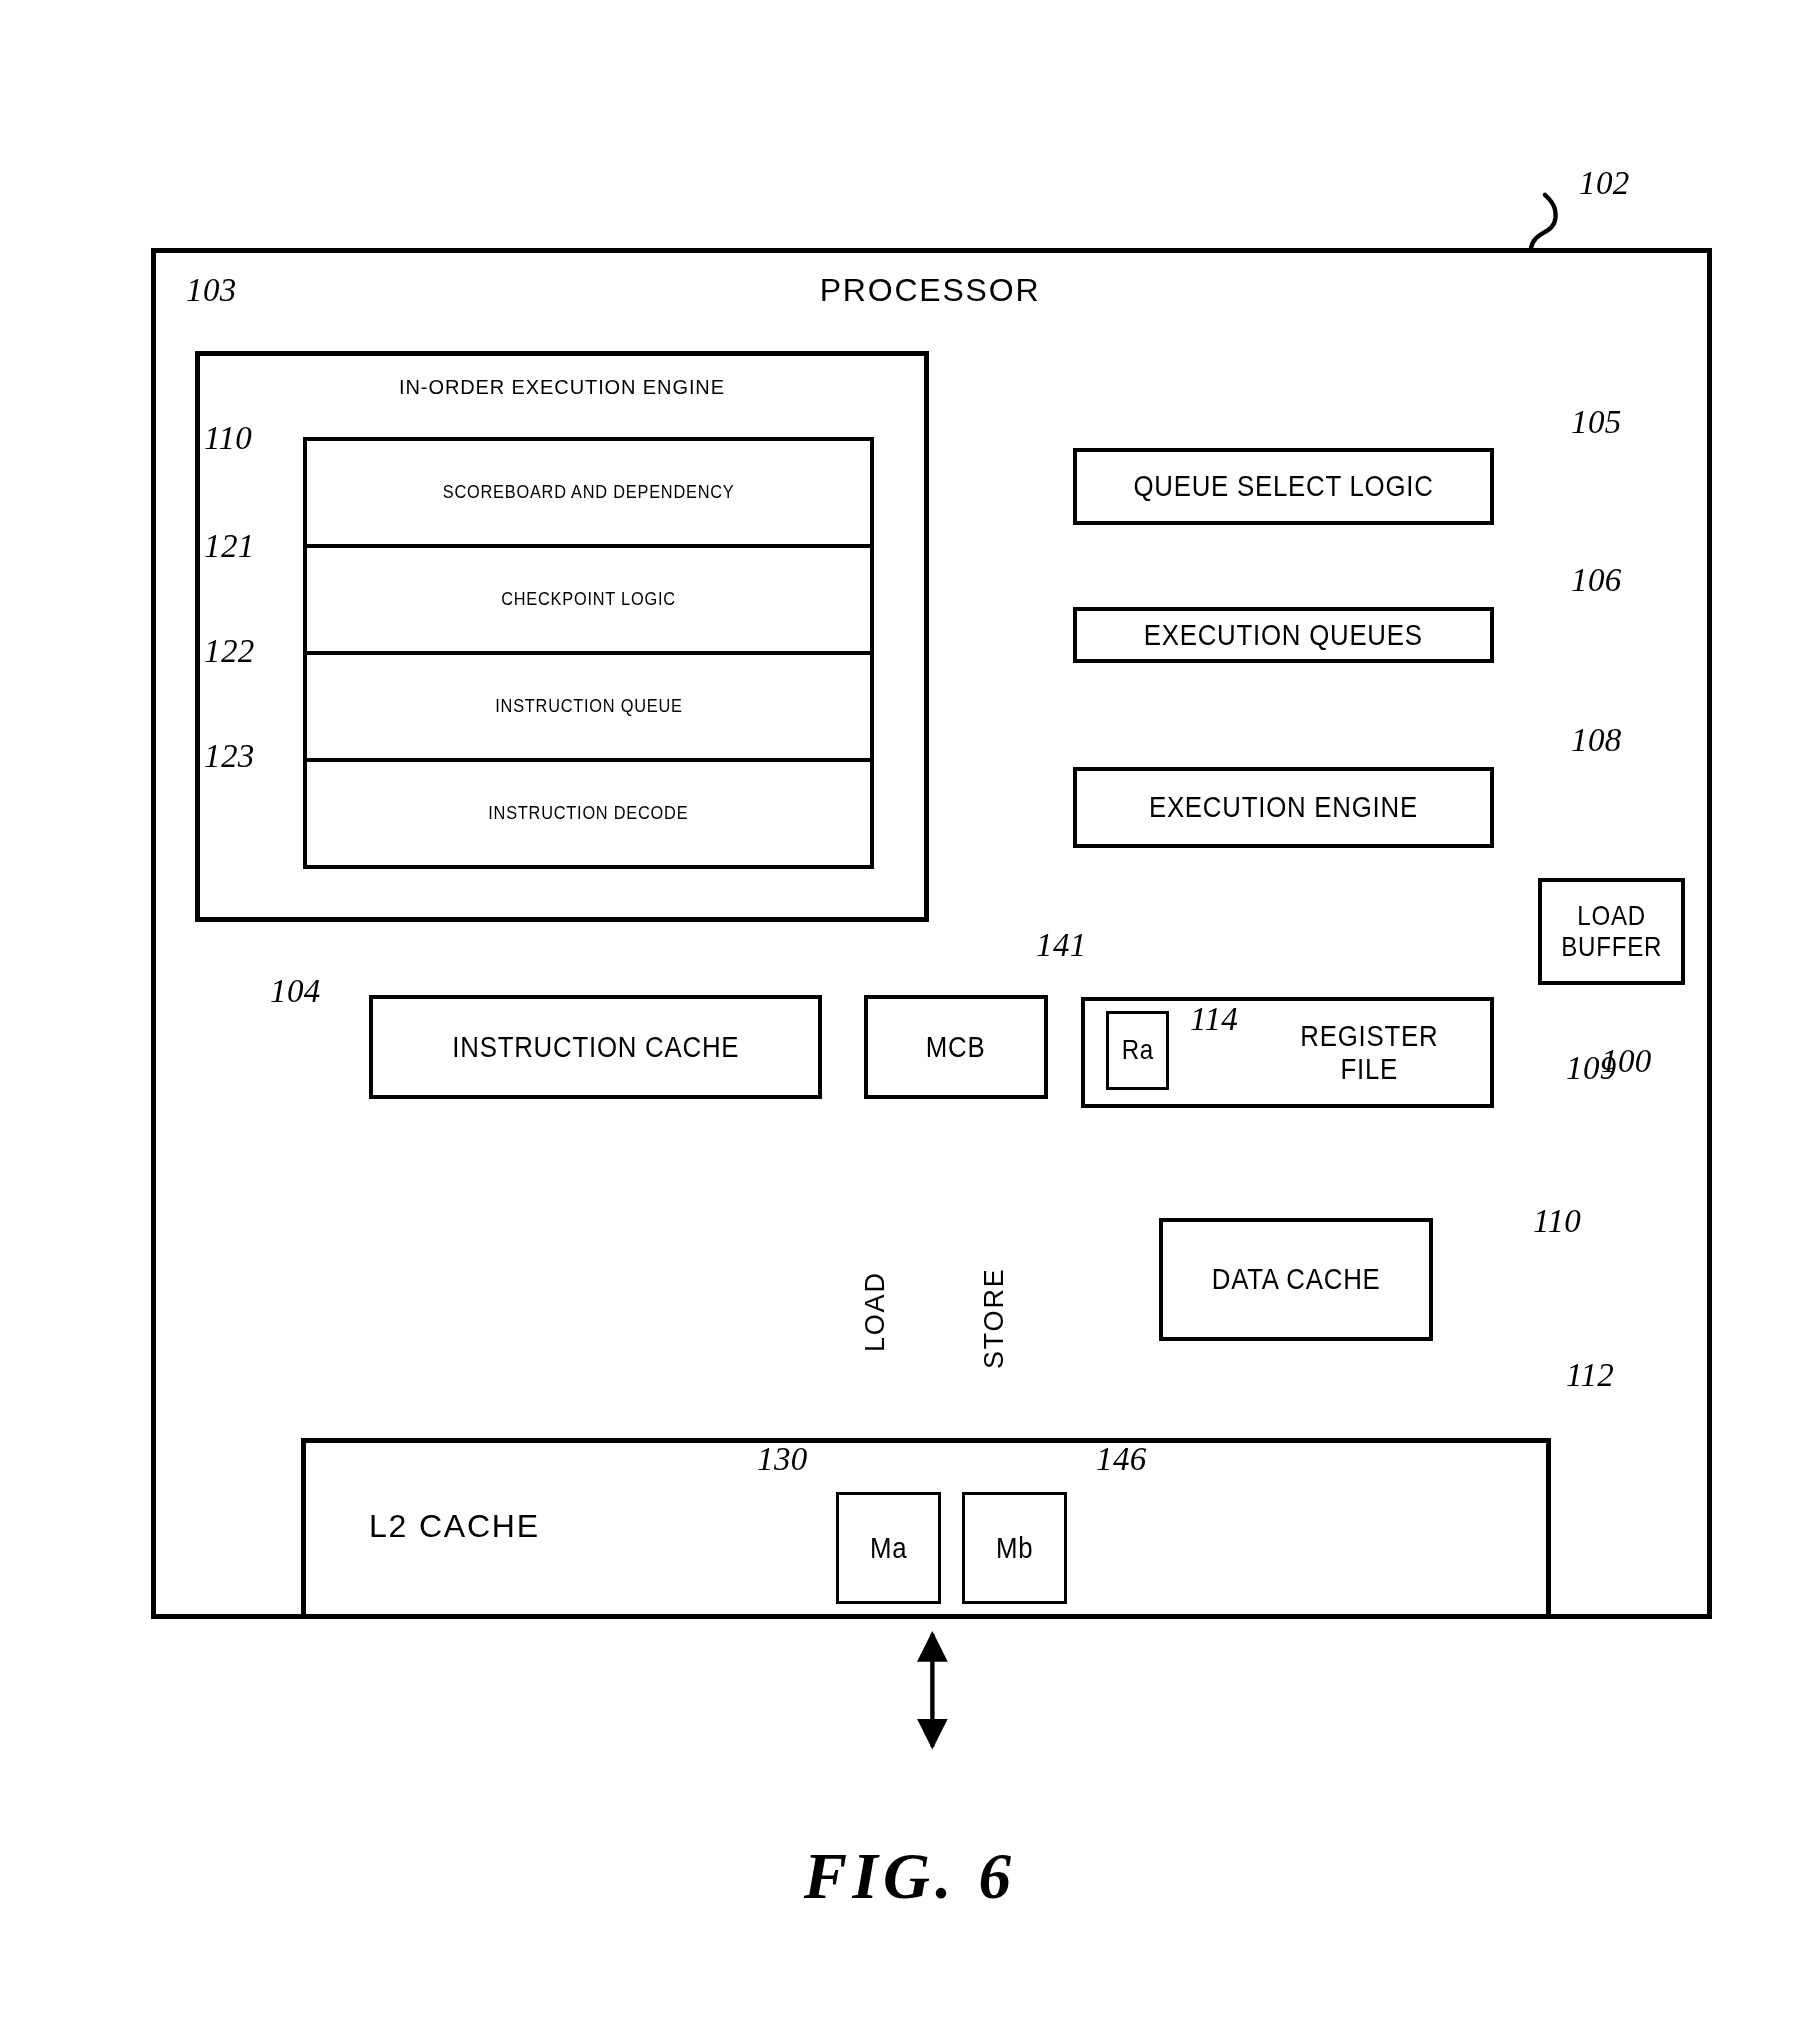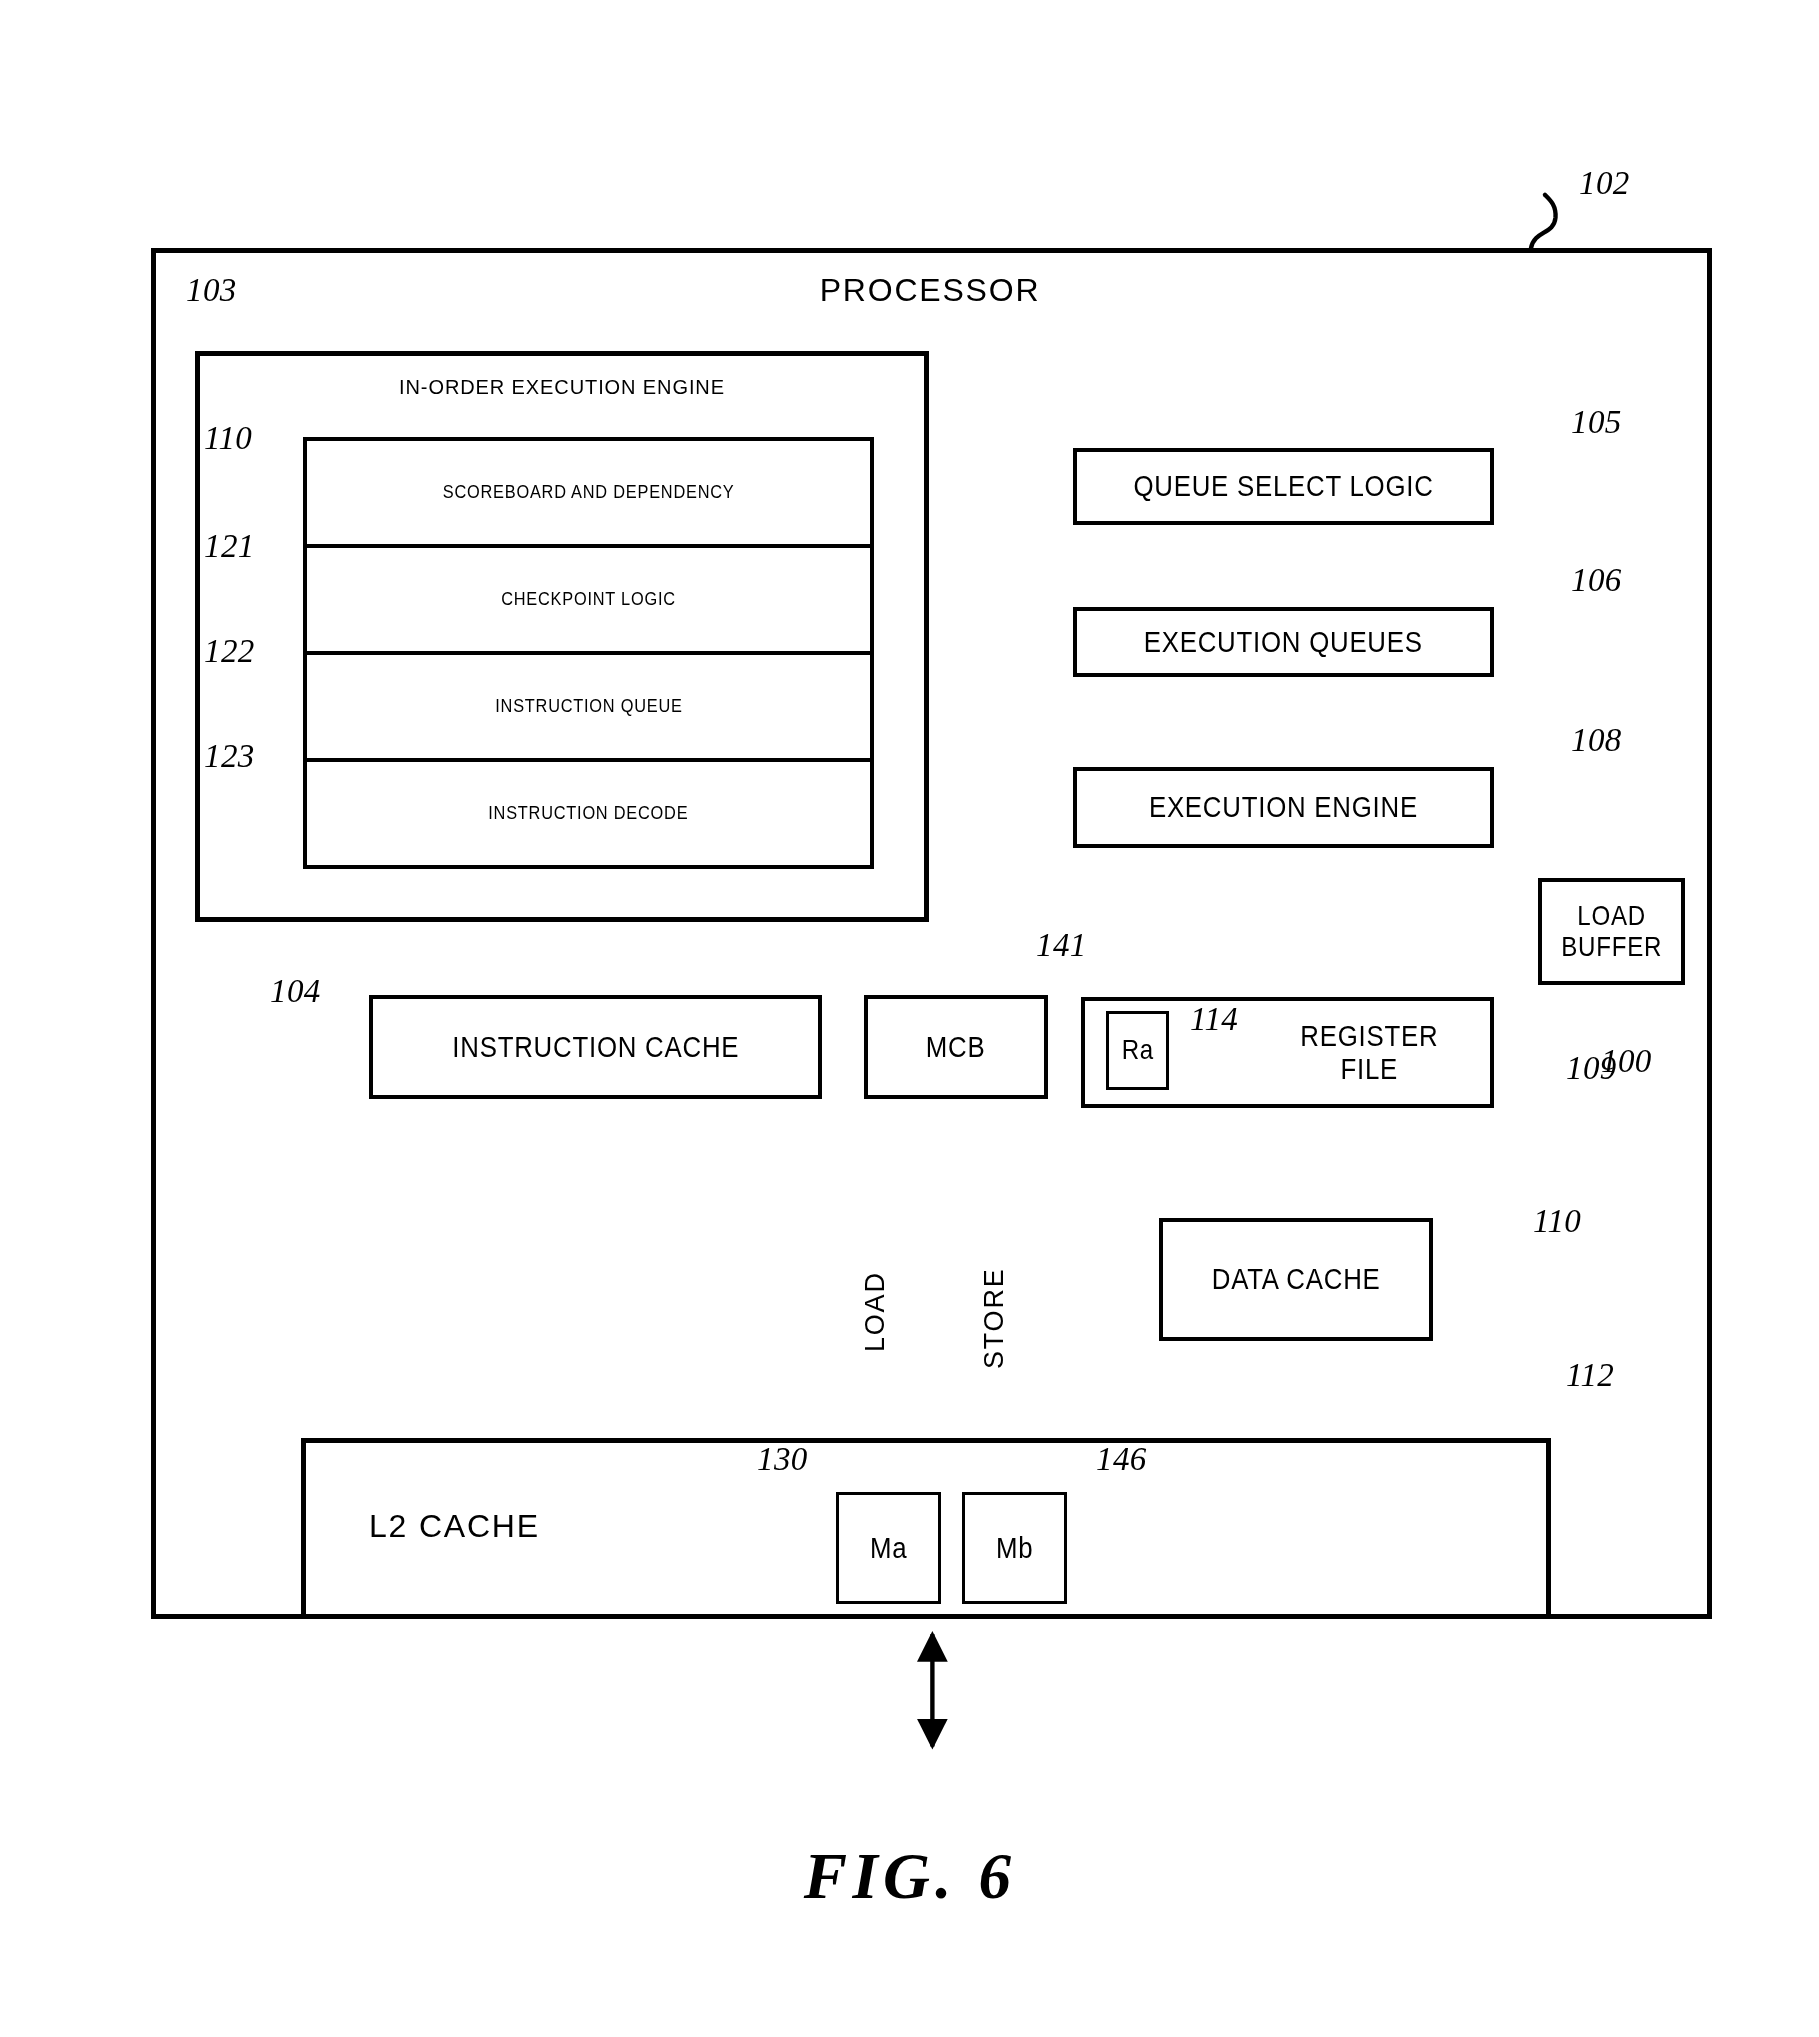--- a/index.html
+++ b/index.html
@@ -304,21 +304,21 @@
   <div class="ref" style="left:204px; top:420px;">110</div>
   <div class="ref" style="left:204px; top:528px;">121</div>
   <div class="ref" style="left:204px; top:633px;">122</div>
   <div class="ref" style="left:204px; top:738px;">123</div>
 
   <div class="box shadowed" style="left:1073px; top:448px; width:421px; height:77px;">
     <span class="label-text" style="font-size:30px;">QUEUE SELECT LOGIC</span>
   </div>
   <div class="ref" style="left:1571px; top:404px;">105</div>
 
-  <div class="box shadowed" style="left:1073px; top:607px; width:421px; height:70px;">
+  <div class="box shadowed" style="left:1073px; top:607px; width:421px; height:56px;">
     <span class="label-text" style="font-size:30px;">EXECUTION QUEUES</span>
   </div>
   <div class="ref" style="left:1571px; top:562px;">106</div>
 
   <div class="box shadowed" style="left:1073px; top:767px; width:421px; height:81px;">
     <span class="label-text" style="font-size:30px;">EXECUTION ENGINE</span>
   </div>
   <div class="ref" style="left:1571px; top:722px;">108</div>
 
   <div class="box shadowed" style="left:1538px; top:878px; width:147px; height:107px;">

